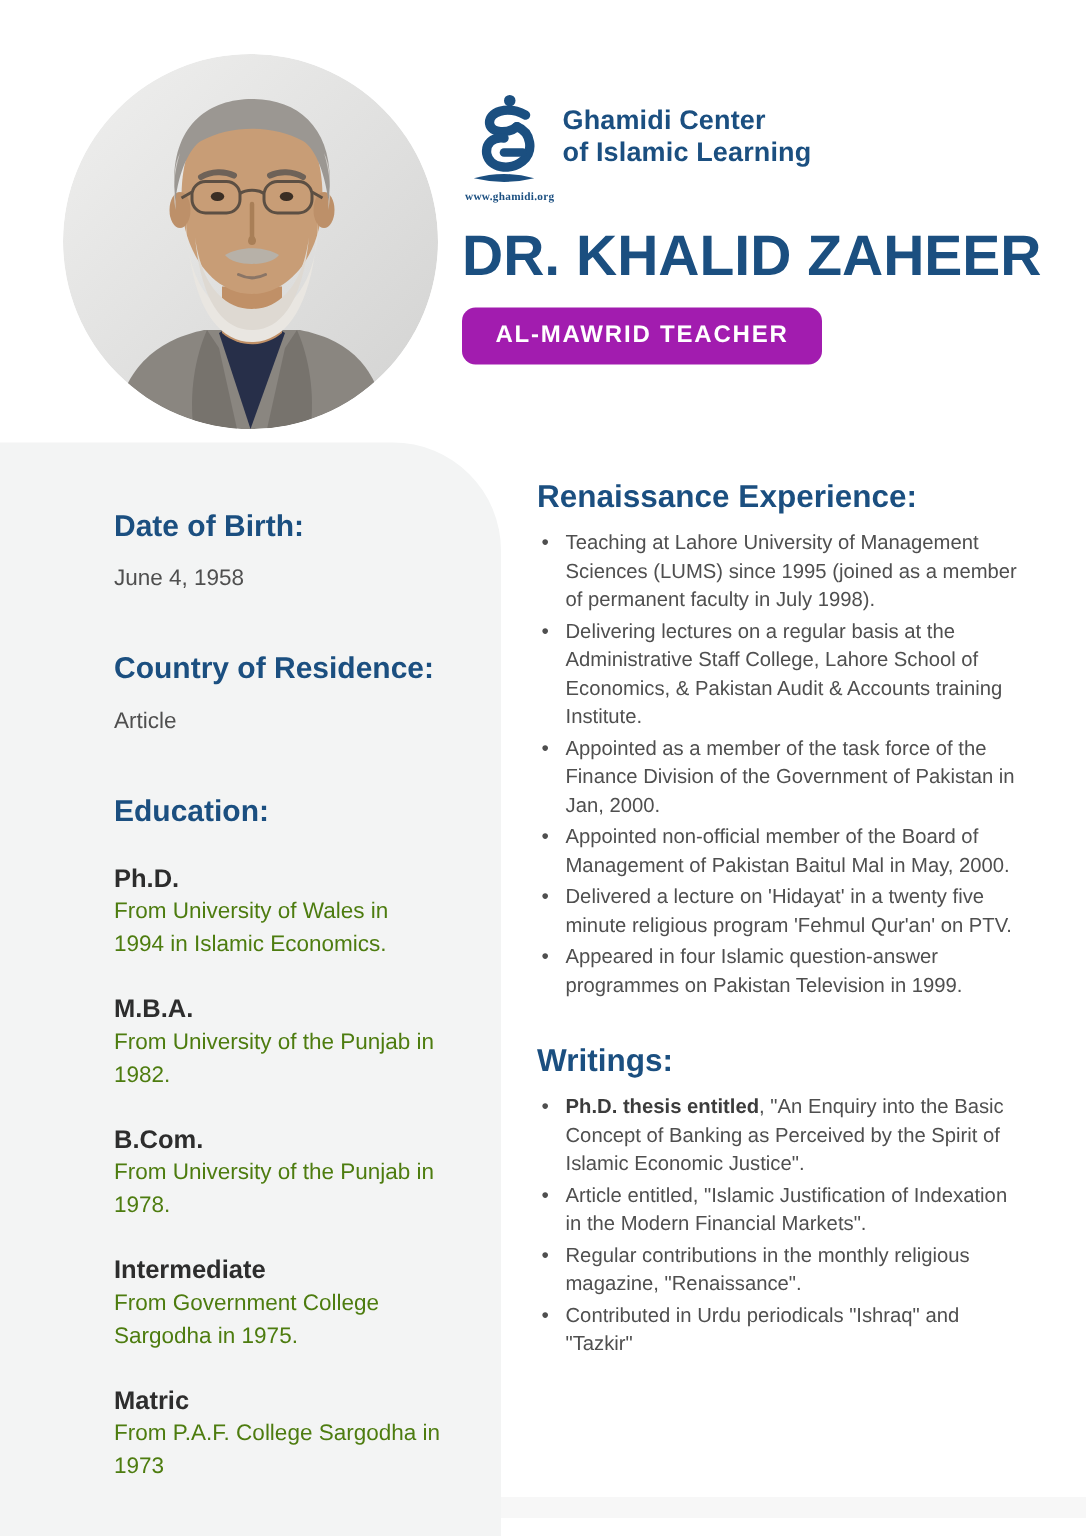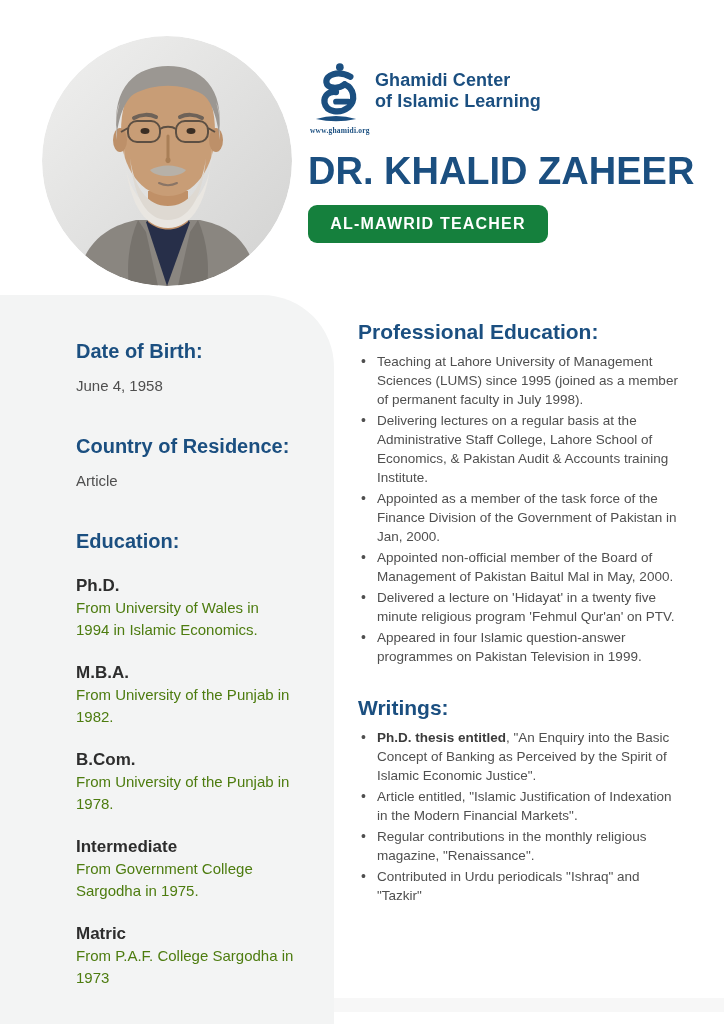--- a/index.html
+++ b/index.html
@@ -55,21 +55,21 @@
 
   .person-name {
     position:absolute; left:308px; top:150px;
     width:400px;
     font-size:38px; font-weight:bold; color:#1b4f80;
     letter-spacing:0px; white-space:nowrap;
   }
   .role-badge {
     position:absolute; left:308px; top:205px;
     width:240px; height:38px;
-    background:#15803d; border-radius:9px;
+    background:#a21caf; border-radius:9px;
     display:flex; align-items:center; justify-content:center;
     color:#ffffff; font-size:16px; font-weight:600;
     letter-spacing:1.2px; white-space:nowrap;
   }
 
   
   .left-col {
     position:absolute; left:76px; top:338px; width:245px;
   }
   .l-heading {
@@ -224,21 +224,21 @@
         <div class="edu-detail">From Government College Sargodha in 1975.</div>
       </div>
       <div class="edu-item">
         <div class="edu-degree">Matric</div>
         <div class="edu-detail">From P.A.F. College Sargodha in 1973</div>
       </div>
     </div>
   </div>
 
   <div class="right-col">
-    <div class="r-heading">Professional Education:</div>
+    <div class="r-heading">Renaissance Experience:</div>
     <ul class="bullets">
       <li>Teaching at Lahore University of Management Sciences (LUMS) since 1995 (joined as a member of permanent faculty in July 1998).</li>
       <li>Delivering lectures on a regular basis at the Administrative Staff College, Lahore School of Economics, &amp; Pakistan Audit &amp; Accounts training Institute.</li>
       <li>Appointed as a member of the task force of the Finance Division of the Government of Pakistan in Jan, 2000.</li>
       <li>Appointed non-official member of the Board of Management of Pakistan Baitul Mal in May, 2000.</li>
       <li>Delivered a lecture on 'Hidayat' in a twenty five minute religious program 'Fehmul Qur'an' on PTV.</li>
       <li>Appeared in four Islamic question-answer programmes on Pakistan Television in 1999.</li>
     </ul>
 
     <div class="writings-block">

